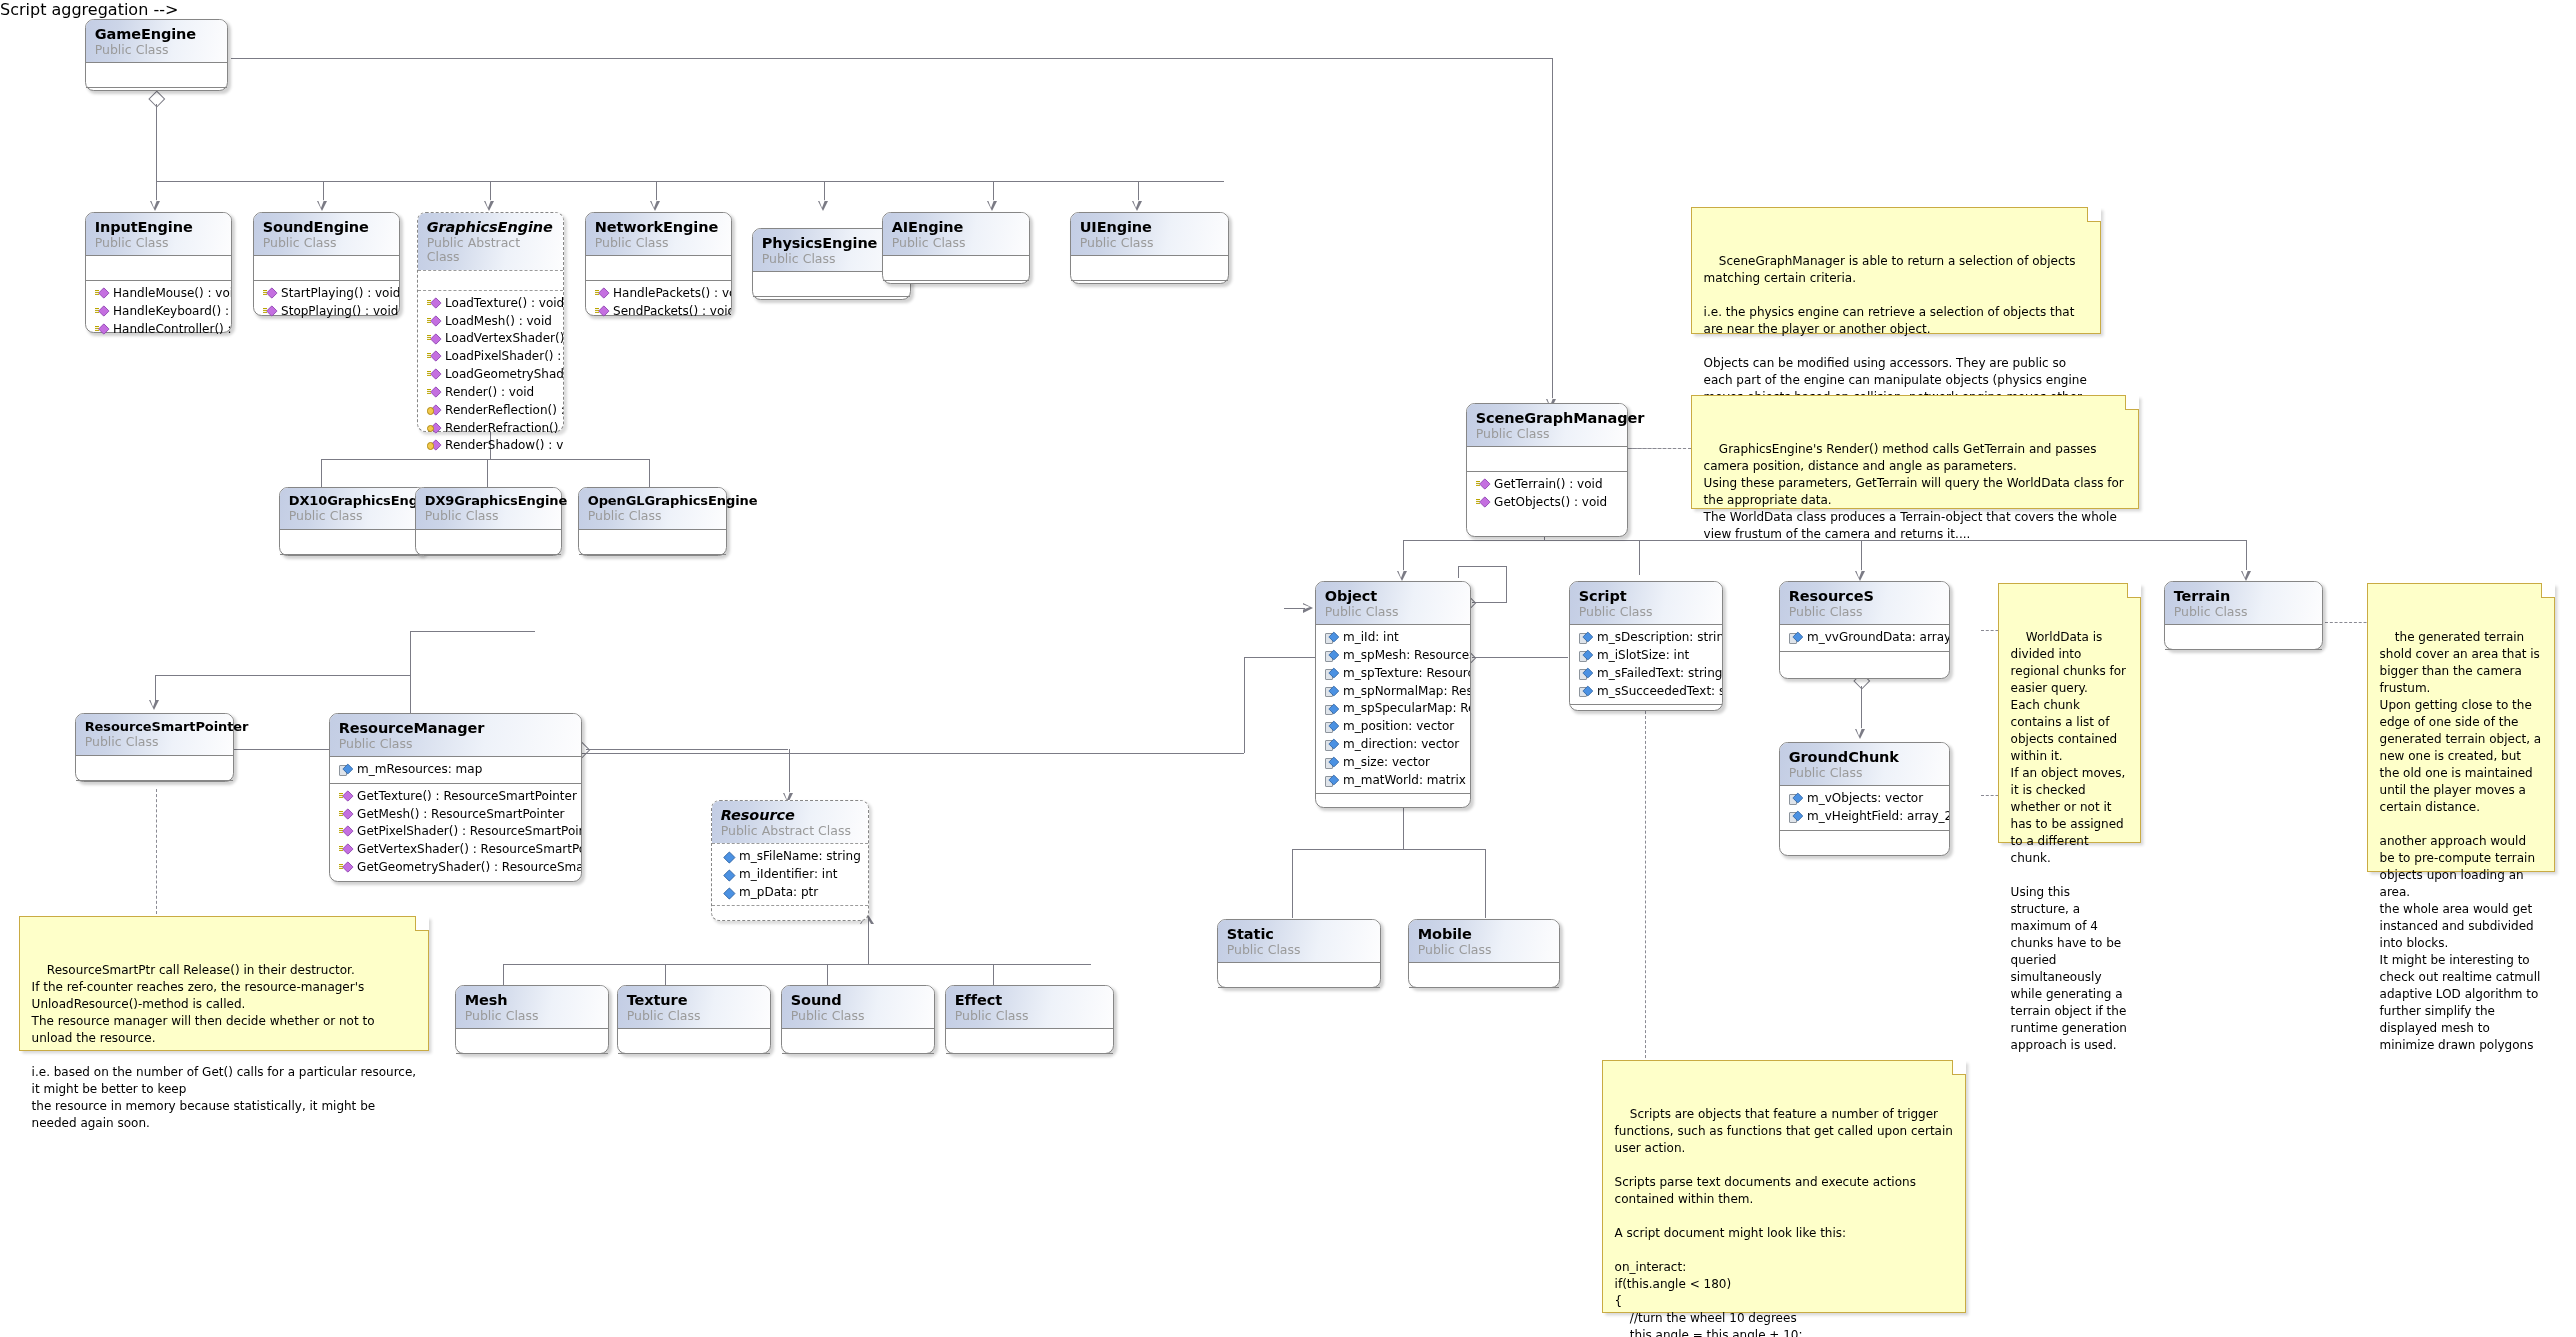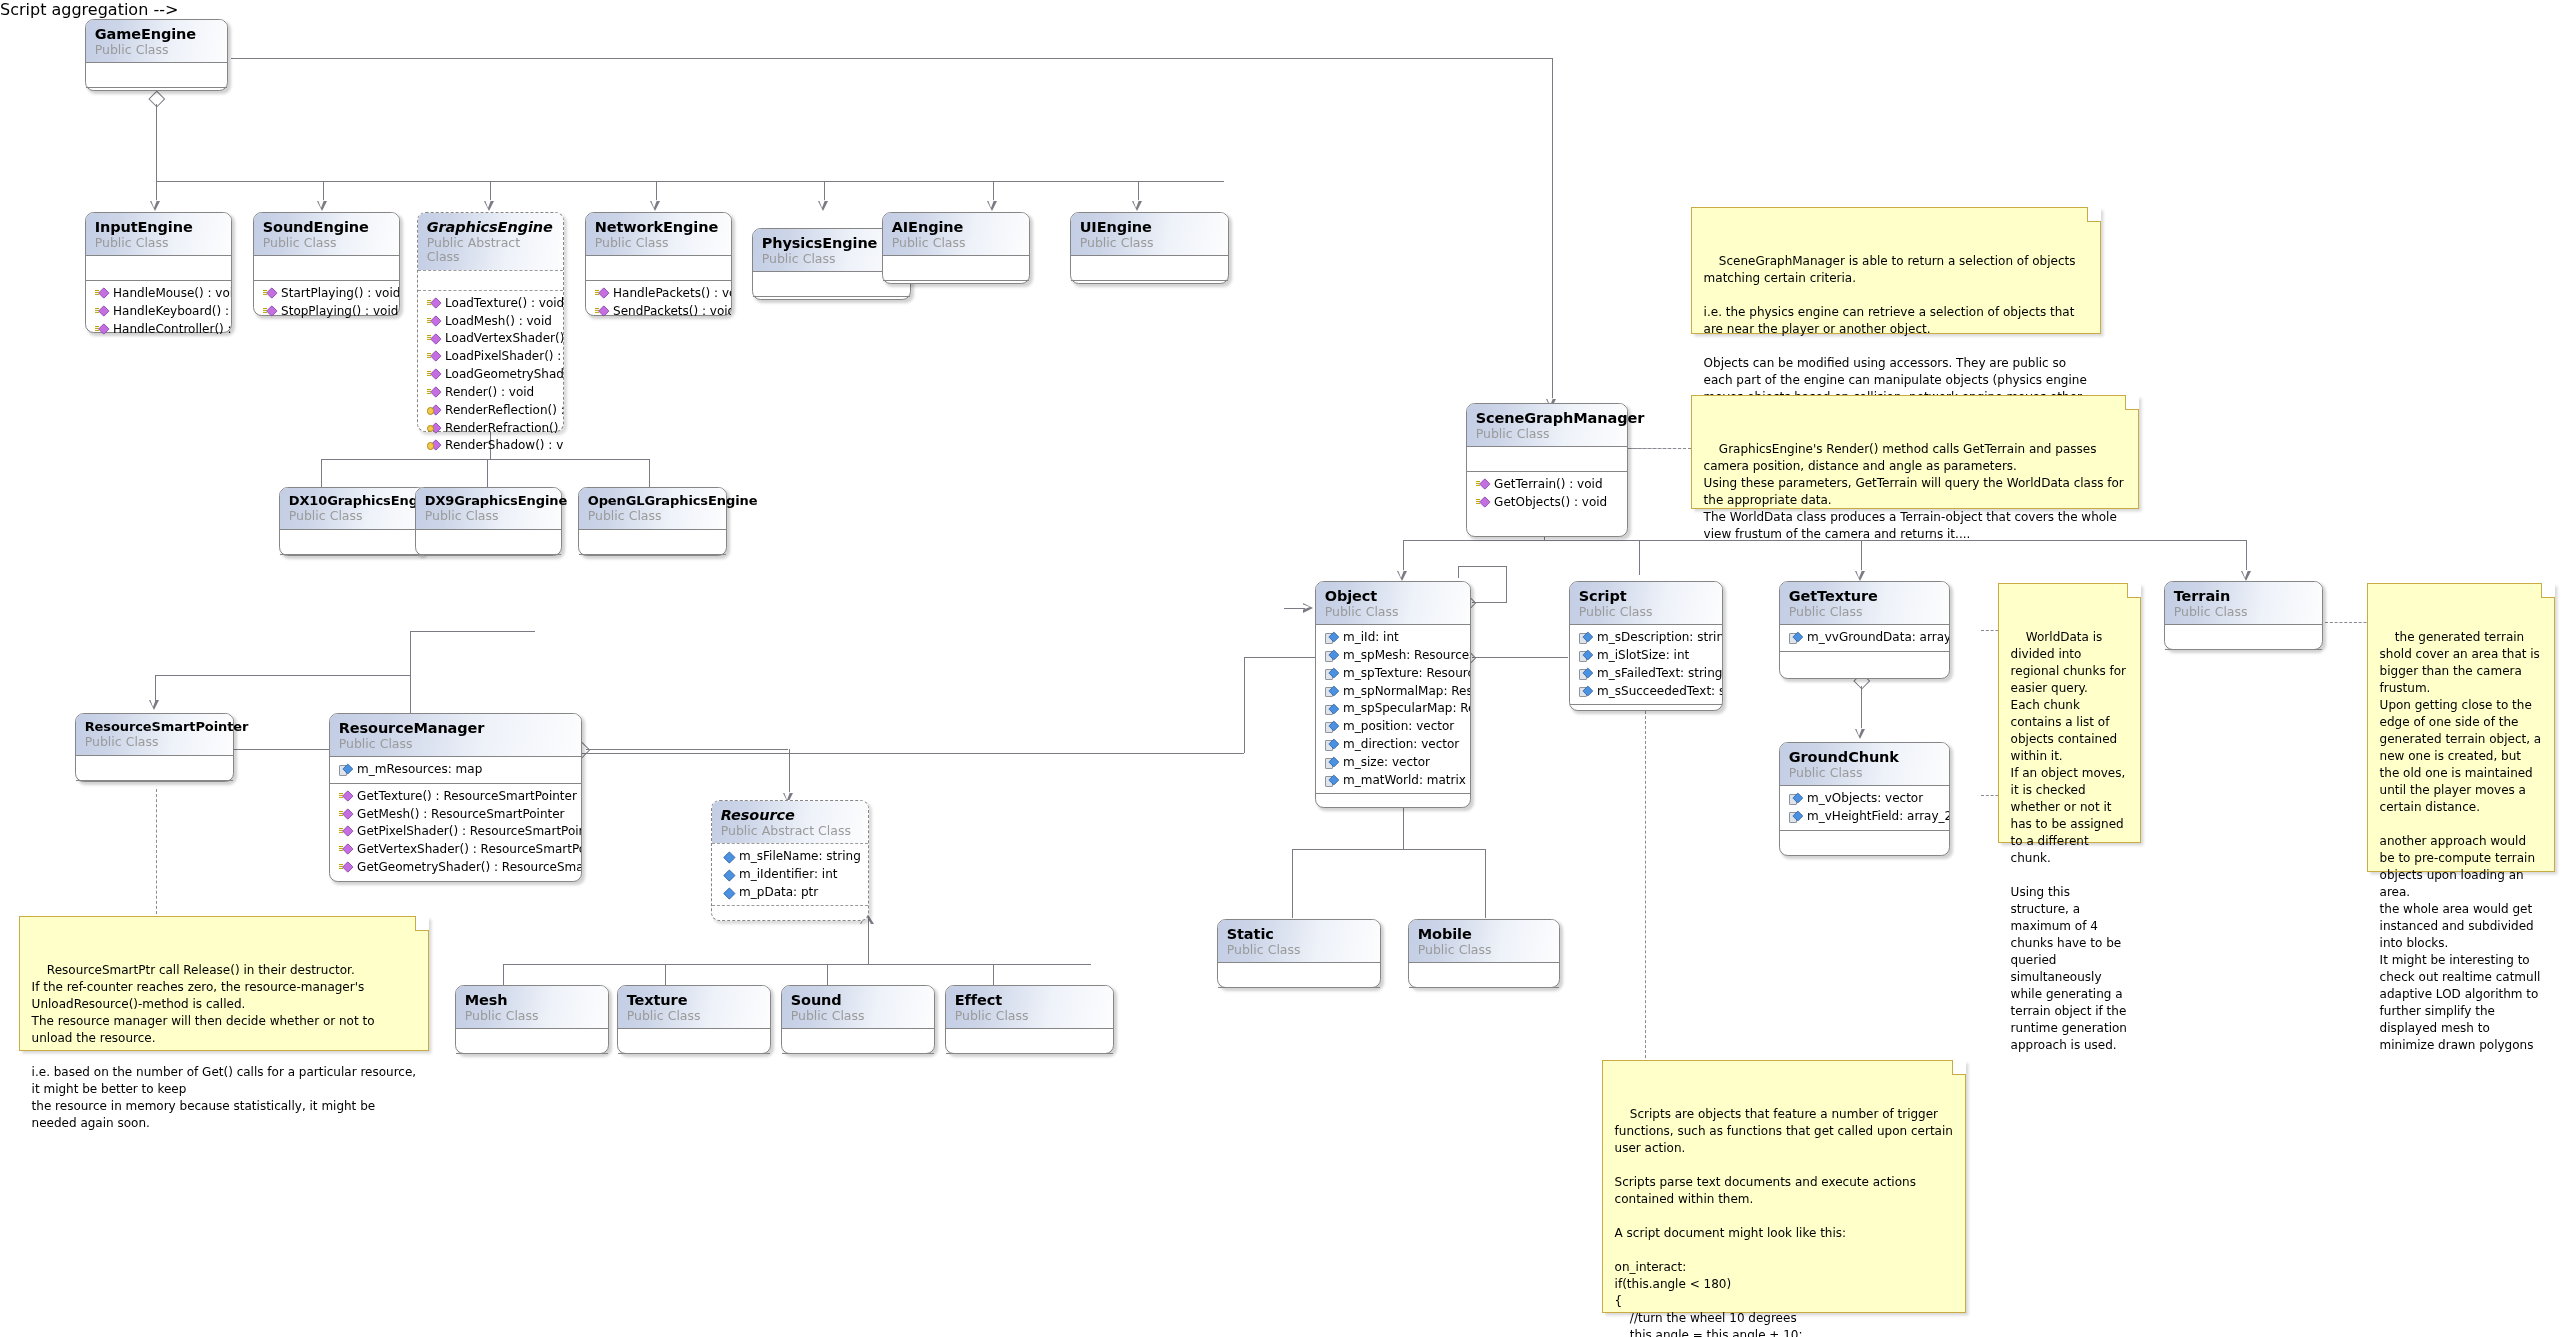--- a/index.html
+++ b/index.html
@@ -633,21 +633,21 @@
           <span class="ic prop"></span>
           <span>m_sSucceededText: string</span>
         </div>
     </div>
     <div class="sep"></div>
     <div class="sect empty" style="min-height:7.7px;"></div>
   </div>
 
   <div class="uml" style="left:1779px;top:581px;width:171px;height:98px;">
     <div class="hdr">
-      <div class="nm">GetTexture</div>
+      <div class="nm">ResourceS</div>
       <div class="st">Public Class</div>
     </div>
     <div class="sep"></div>
     <div class="sect">
       <div class="row">
           <span class="ic prop"></span>
           <span>m_vvGroundData: array_2d</span>
         </div>
     </div>
     <div class="sep"></div>

